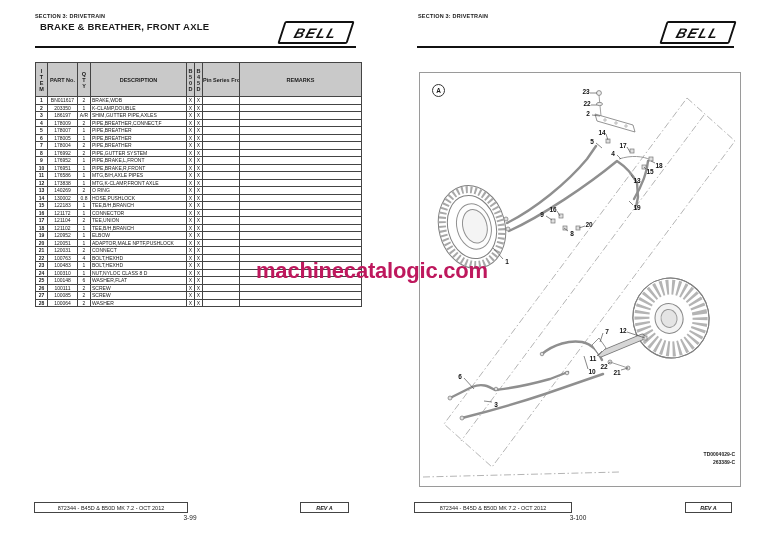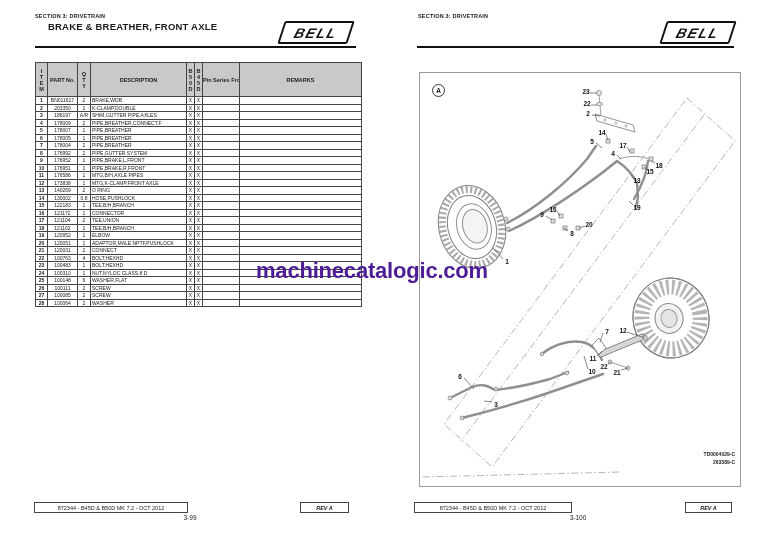--- a/index.html
+++ b/index.html
@@ -51,21 +51,21 @@
   
   #watermark{left:256px;top:258px;font-size:22px;font-weight:bold;letter-spacing:-0.2px;
              color:#c6981c;z-index:50;}
 </style>
 </head>
 <body>
 
 <div id="canvas">
 
   <div class="abs section-label" style="left:35px;top:13px;">SECTION 3: DRIVETRAIN</div>
-  <div class="abs page-title" style="left:48px;top:21px;">BRAKE &amp; BREATHER, FRONT AXLE</div>
+  <div class="abs page-title" style="left:40px;top:21px;">BRAKE &amp; BREATHER, FRONT AXLE</div>
   <div class="abs bell-logo" style="left:281px;top:21px;">
     <span>BELL</span>
   </div>
   <div class="abs header-rule" style="left:35px;top:46px;width:321px;"></div>
 
   <div class="abs" style="left:35px;top:62px;">
     <table class="parts">
       <colgroup>
         <col style="width:12px">
           <col style="width:30px">
@@ -514,15 +514,15 @@
   </div>
 
   <div class="abs footer-box" style="left:414px;top:502px;width:156px;">
     <span>872344 - B45D &amp; B50D MK 7.2 - OCT 2012</span>
   </div>
   <div class="abs rev-box" style="left:685px;top:502px;width:45px;">
     <span>REV A</span>
   </div>
   <div class="abs page-num" style="left:548px;top:514px;">3-100</div>
 
-  <div class="abs" id="watermark" style="color: #4c1d95;">machinecatalogic.com</div>
+  <div class="abs" id="watermark" style="color: #be185d;">machinecatalogic.com</div>
 
 </div>
 
 </body></html>

